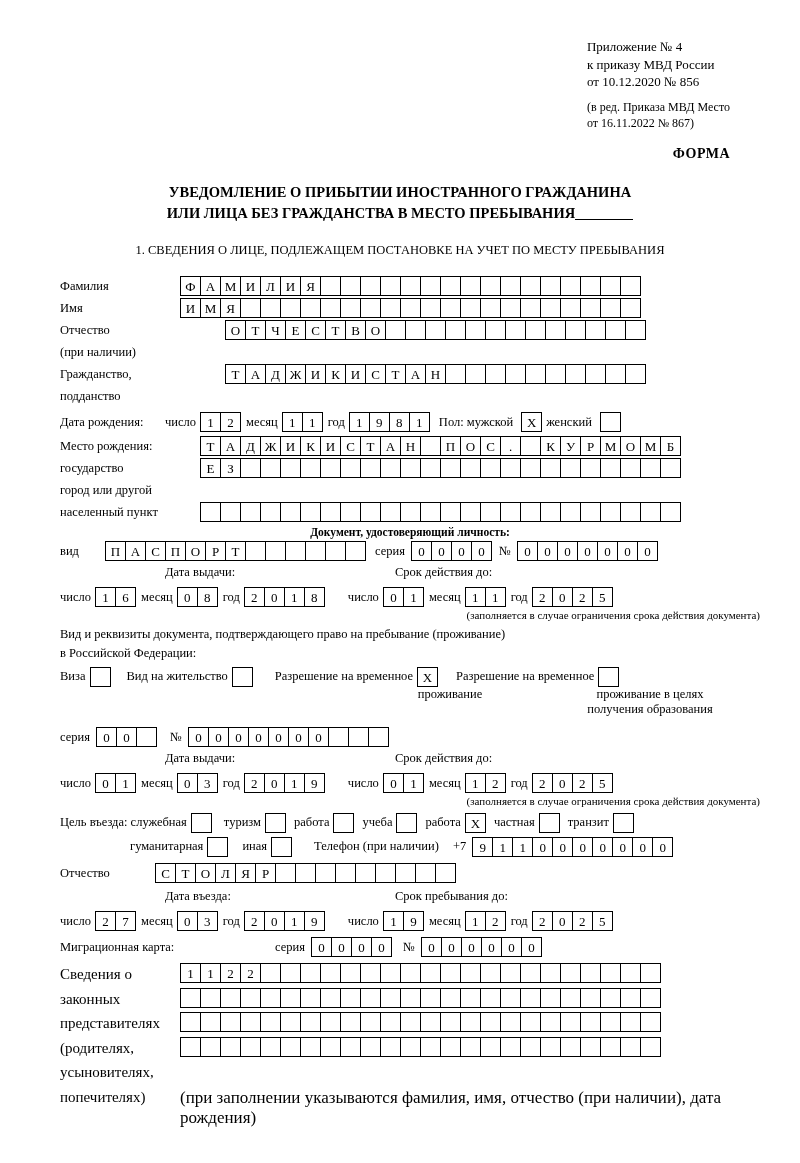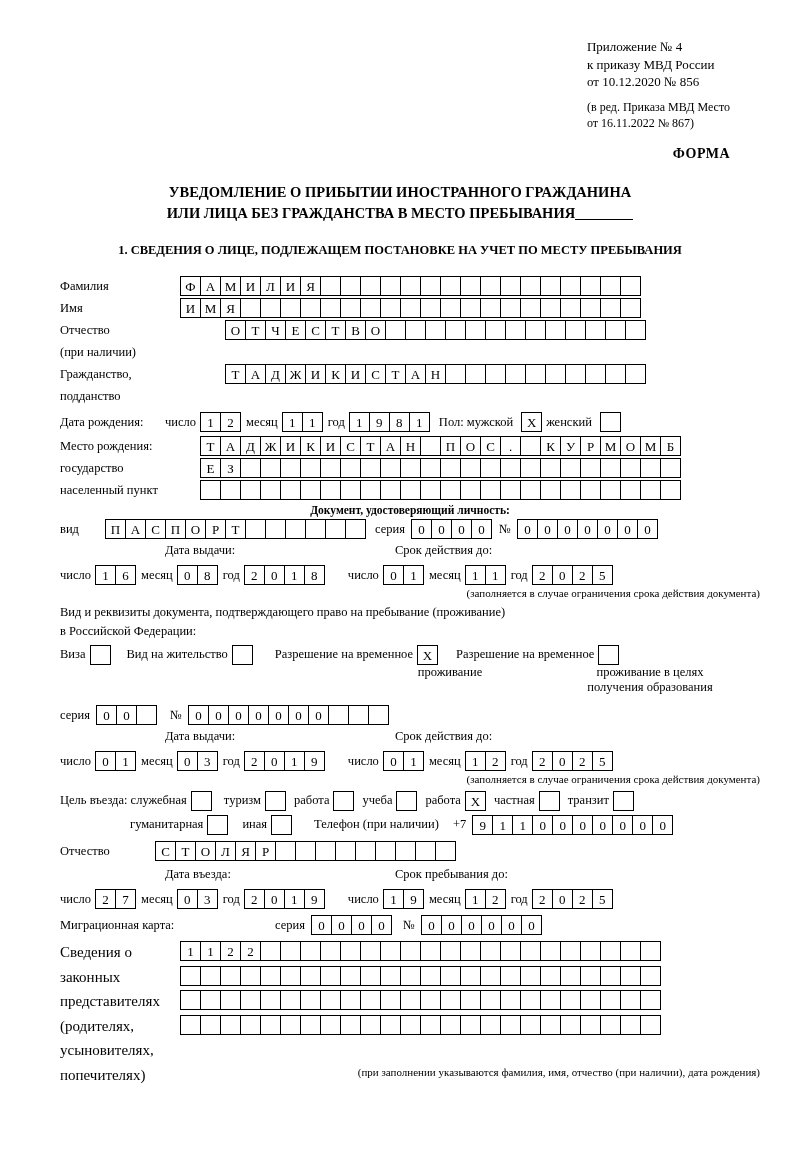--- a/index.html
+++ b/index.html
@@ -49,21 +49,21 @@
     display:inline-block;
     width:58px;
     border-bottom:1px solid #000;
     vertical-align:-2px;
   }
   .section1{
     position:absolute;
     top:243px;
     left:0;right:0;
     text-align:center;
-    font-weight:bold;
+    font-weight:normal;
     font-size:12.5px;
   }
   .body{
     position:absolute;
     top:276px;
     left:60px;
     width:700px;
     font-size:12.5px;
   }
   .row{
@@ -347,20 +347,23 @@
           <div class="bx"></div>
           <div class="bx"></div>
           <div class="bx"></div>
           <div class="bx"></div>
           <div class="bx"></div>
           <div class="bx"></div>
           <div class="bx"></div>
         </div>
     </div>
     <div class="row">
+      <div class="lab" style="width:140px">город или другой</div>
+    </div>
+    <div class="row">
       <div class="lab" style="width:140px">населенный пункт</div>
       <div class="boxes" id="bp-line3">
           <div class="bx"></div>
           <div class="bx"></div>
           <div class="bx"></div>
           <div class="bx"></div>
           <div class="bx"></div>
           <div class="bx"></div>
           <div class="bx"></div>
           <div class="bx"></div>
@@ -795,17 +798,17 @@
           <div class="bx"></div>
           <div class="bx"></div>
           <div class="bx"></div>
         </div>
     </div>
     <div class="row">
       <div class="rowlabel-block">усыновителях,</div>
     </div>
     <div class="row">
       <div class="rowlabel-block">попечителях)</div>
-      <div style="flex:1;text-align:right;font-size:11px;padding-top:2px">(при заполнении указываются фамилия, имя, отчество (при наличии), дата рождения)</div>
+      <div style="flex:1;text-align:left;font-size:17px;padding-top:2px">(при заполнении указываются фамилия, имя, отчество (при наличии), дата рождения)</div>
     </div>
 
   </div>
 </div>
 
 </body></html>

